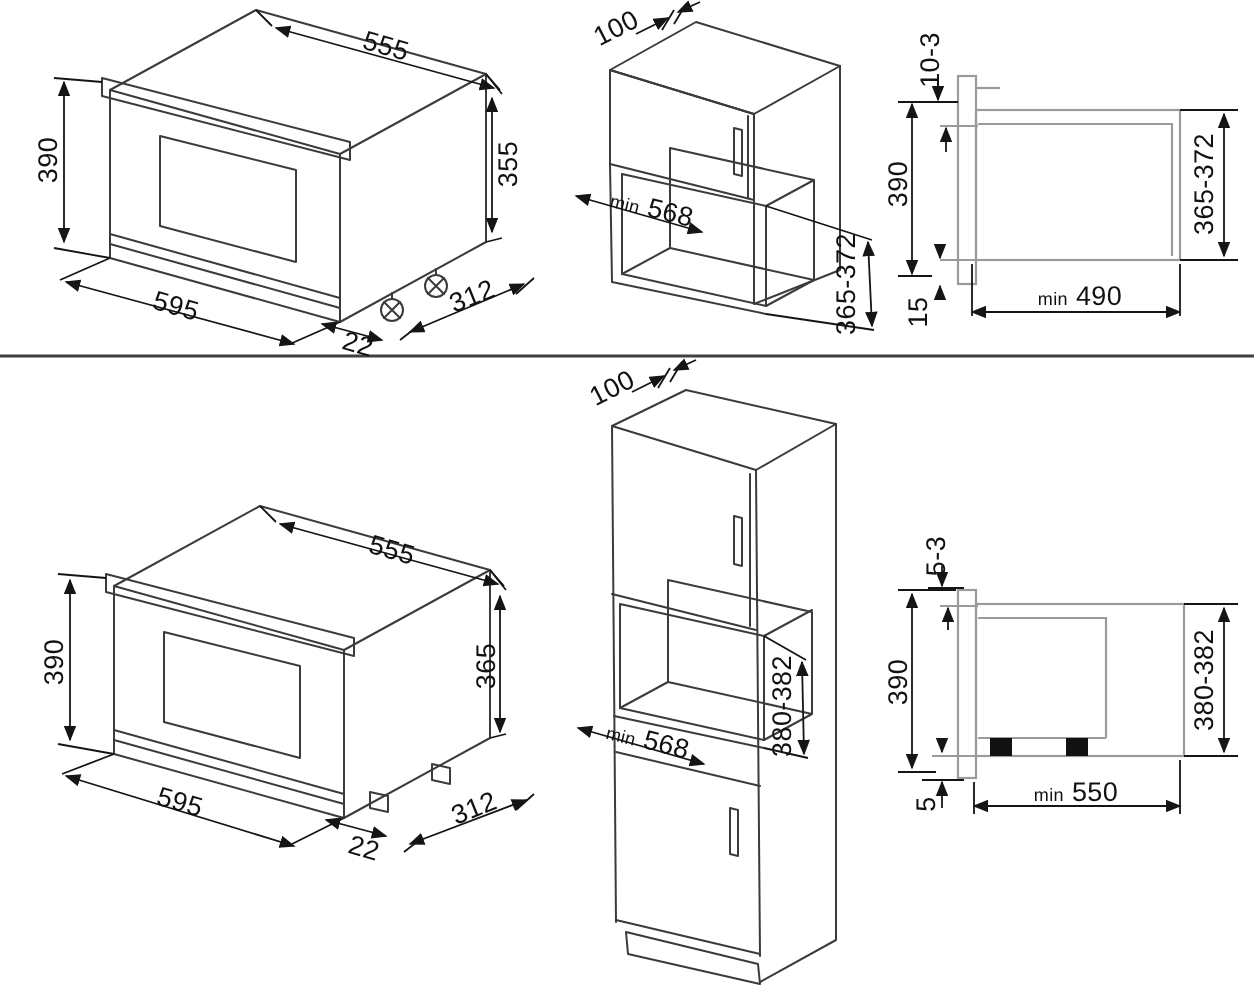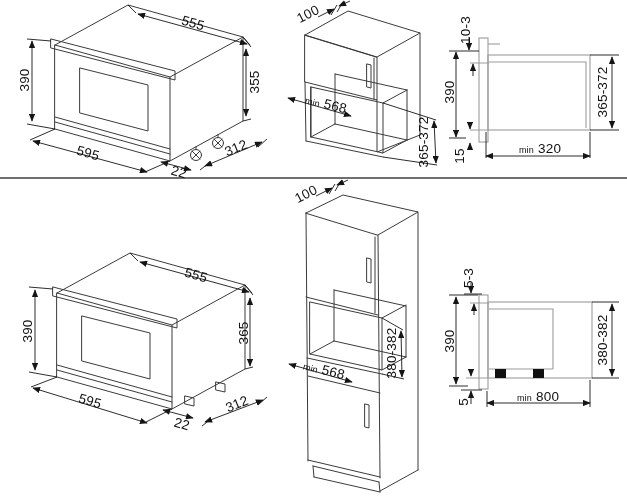--- a/index.html
+++ b/index.html
@@ -176,33 +176,33 @@
   <span class="lbl r16" style="left:179px;top:172px">22</span>
 
   <span class="lbl rm27" style="left:308px;top:14px">100</span>
   <span class="lbl r15" style="left:326px;top:104px"><span class="min">min</span> <span>568</span></span>
   <span class="lbl r90" style="left:423px;top:142px">365-372</span>
 
   <span class="lbl r90" style="left:465px;top:30px">10-3</span>
   <span class="lbl r90" style="left:449px;top:92px">390</span>
   <span class="lbl r90" style="left:459px;top:156px">15</span>
   <span class="lbl r90" style="left:602px;top:92px">365-372</span>
-  <span class="lbl" style="left:540px;top:148px"><span class="min">min</span> <span>320</span></span>
+  <span class="lbl" style="left:540px;top:148px"><span class="min">min</span> <span>490</span></span>
 
   <span class="lbl r16" style="left:196px;top:275px">555</span>
   <span class="lbl r90" style="left:27px;top:331px">390</span>
   <span class="lbl r90" style="left:243px;top:333px">365</span>
   <span class="lbl r16" style="left:90px;top:401px">595</span>
   <span class="lbl rm22" style="left:237px;top:404px">312</span>
   <span class="lbl r16" style="left:182px;top:424px">22</span>
 
   <span class="lbl rm27" style="left:306px;top:194px">100</span>
   <span class="lbl r15" style="left:324px;top:370px"><span class="min">min</span> <span>568</span></span>
   <span class="lbl r90" style="left:391px;top:353px">380-382</span>
 
   <span class="lbl r90" style="left:468px;top:278px">5-3</span>
   <span class="lbl r90" style="left:449px;top:341px">390</span>
   <span class="lbl r90" style="left:463px;top:402px">5</span>
   <span class="lbl r90" style="left:602px;top:340px">380-382</span>
-  <span class="lbl" style="left:538px;top:396px"><span class="min">min</span> <span>800</span></span>
+  <span class="lbl" style="left:538px;top:396px"><span class="min">min</span> <span>550</span></span>
 </div>
 
 </div>
 
 </body></html>

